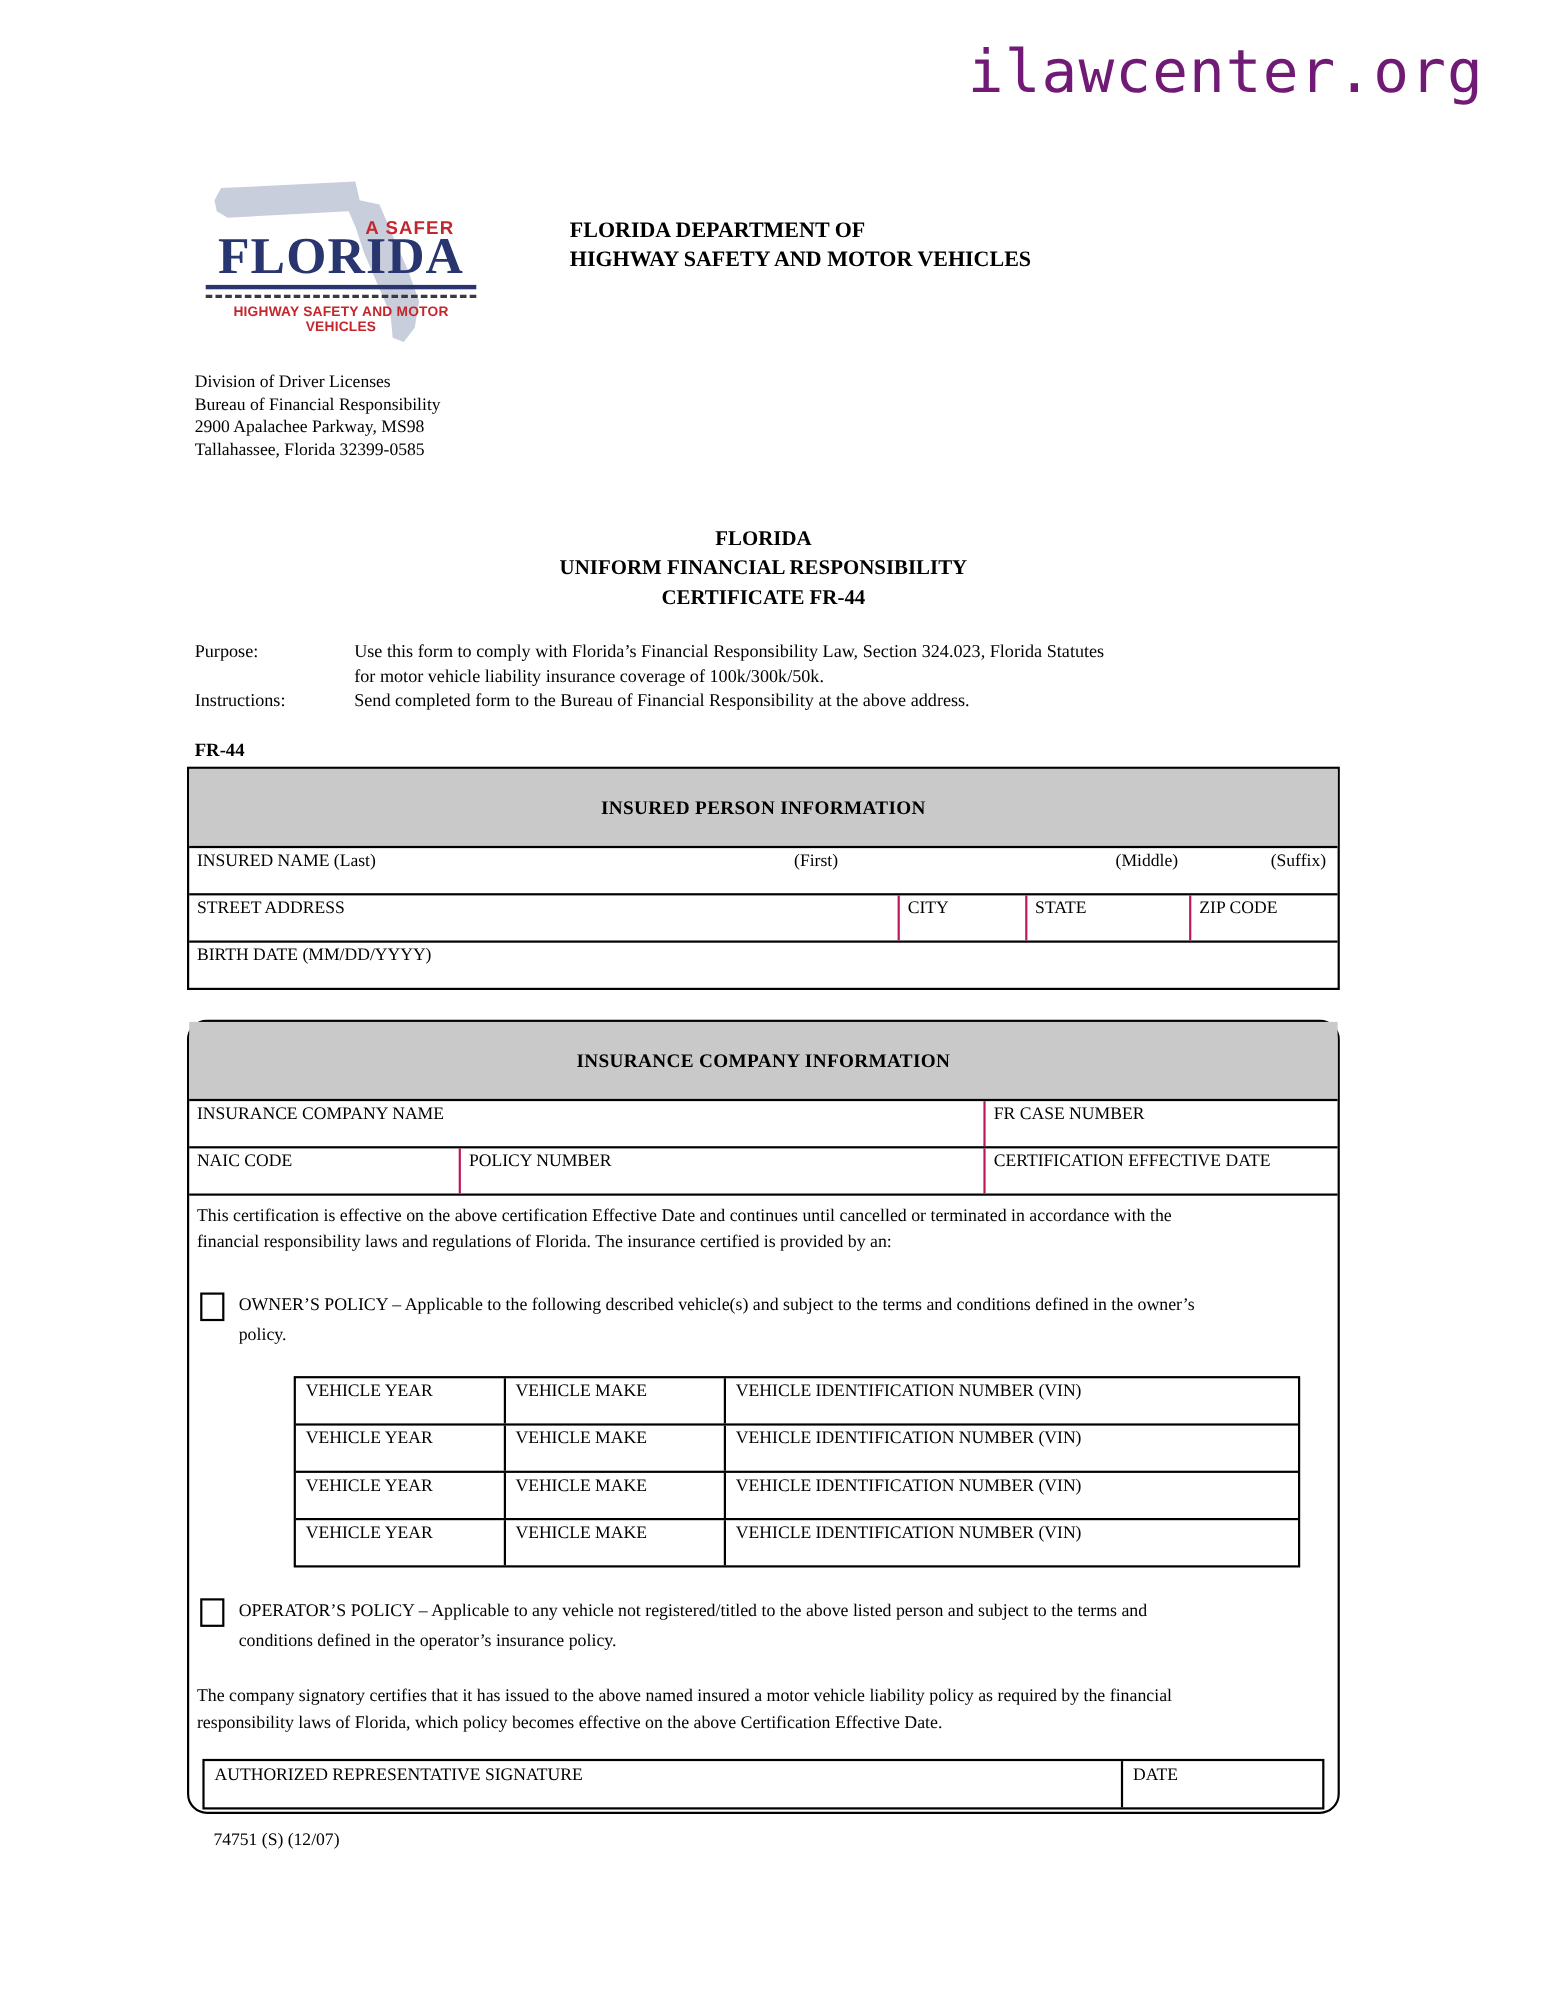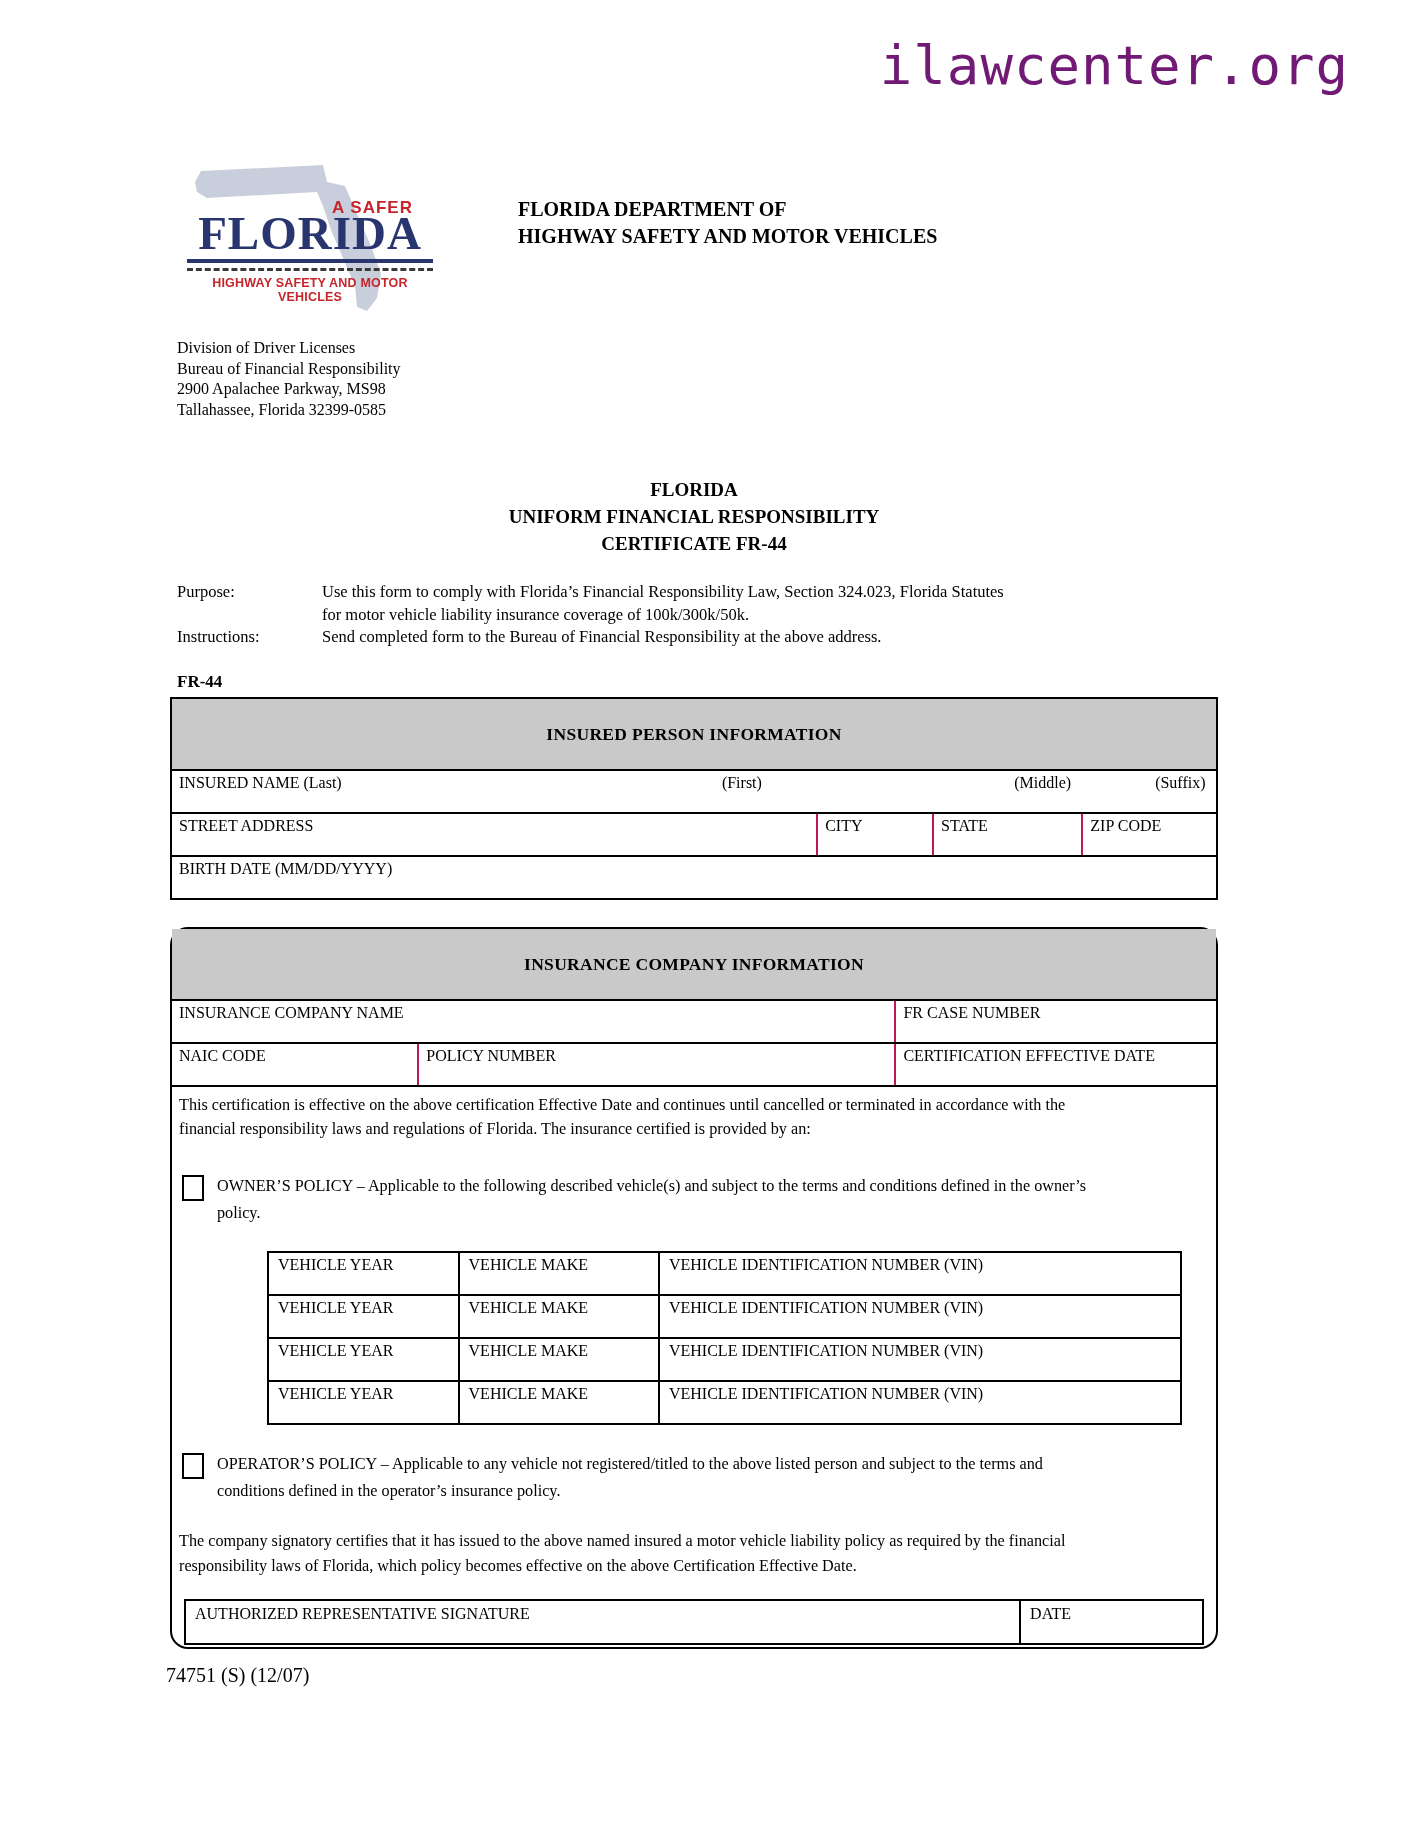--- a/index.html
+++ b/index.html
@@ -97,21 +97,21 @@
   .vrow:last-child { border-bottom:none; }
   .vcell { min-height:41px; padding:3px 0 0 9px; font-size:16px; }
   .vcell + .vcell { border-left:2px solid #000; }
   .vy { flex:0 0 20.7%; } .vm { flex:0 0 22%; } .vv { flex:1 1 auto; }
 
   .sig-box { margin:20px 12px 0 12px; border:2px solid #000; display:flex; height:46px; }
   .sig-cell { padding:4px 0 0 9px; font-size:16px; }
   .sig-l { flex:0 0 82%; }
   .sig-r { flex:1 1 auto; border-left:2px solid #000; }
 
-  .footer { position:absolute; left:166px; top:1664px; font-size:20px; }
+  .footer { position:absolute; left:194px; top:1664px; font-size:16px; }
 </style>
 </head>
 <body>
 
 <div class="page">
 
   <div class="watermark">ilawcenter.org</div>
 
   <div class="logo">
     <svg width="250" height="160" viewBox="0 0 250 160">

